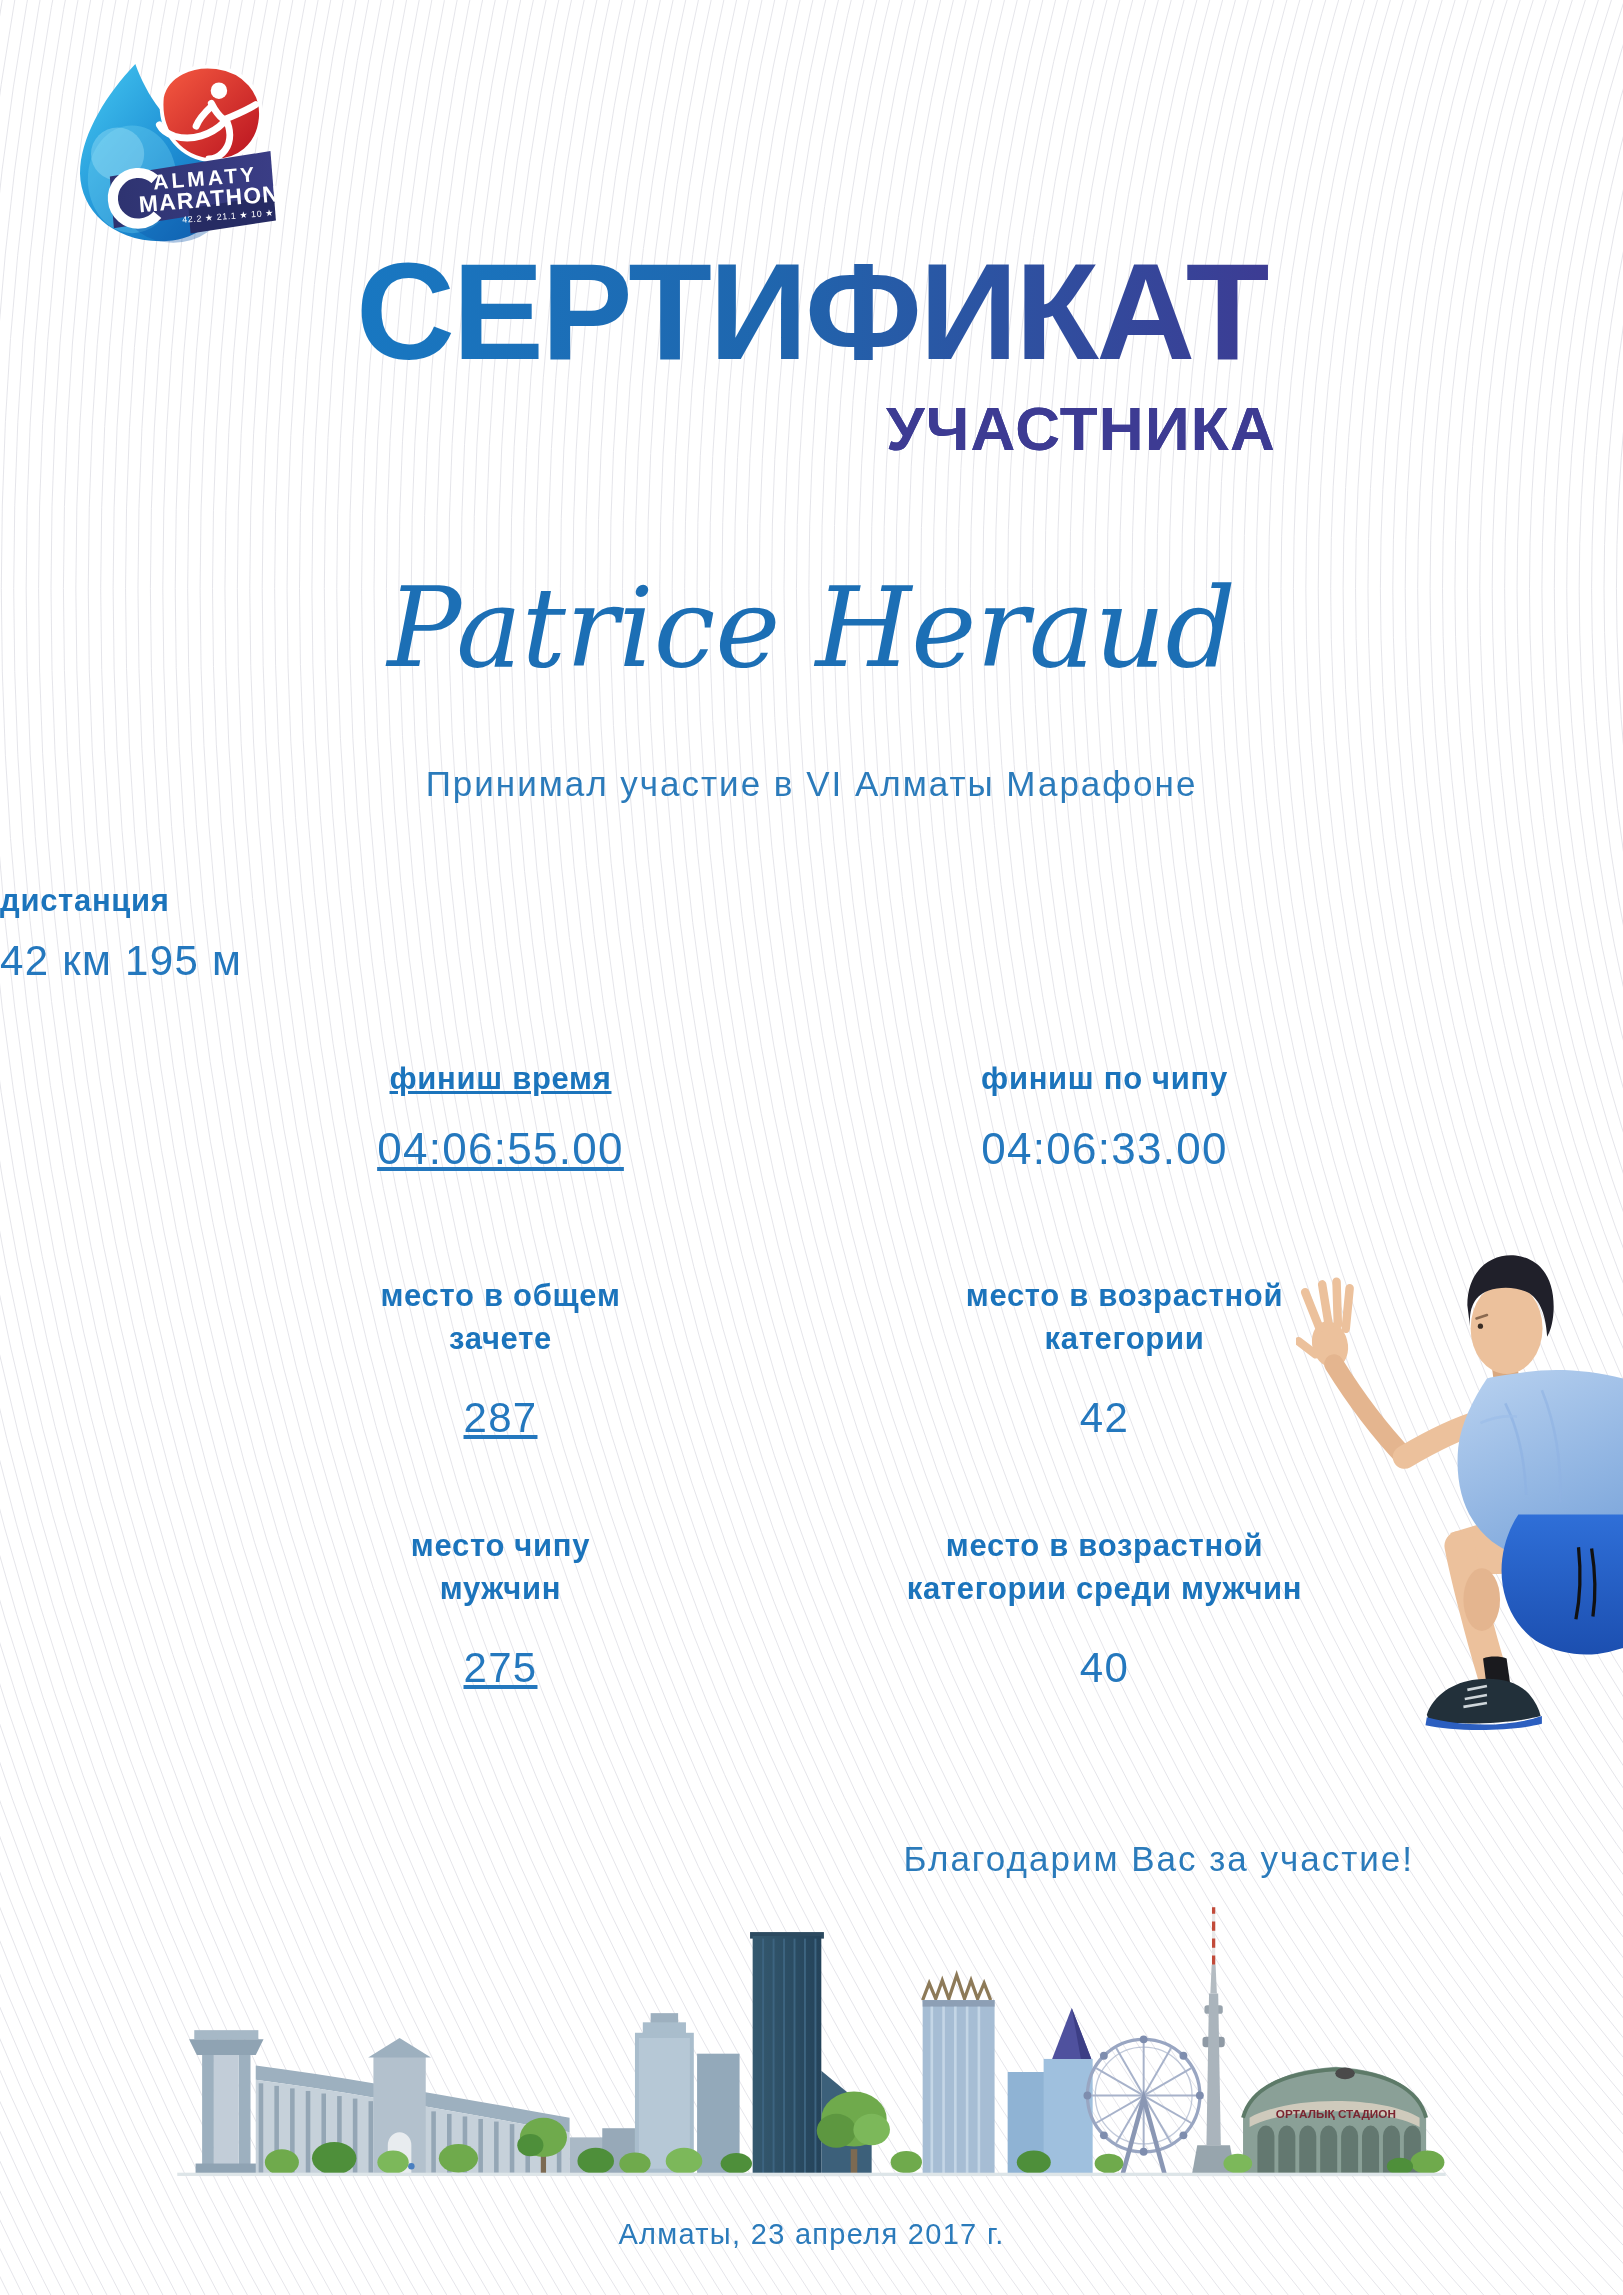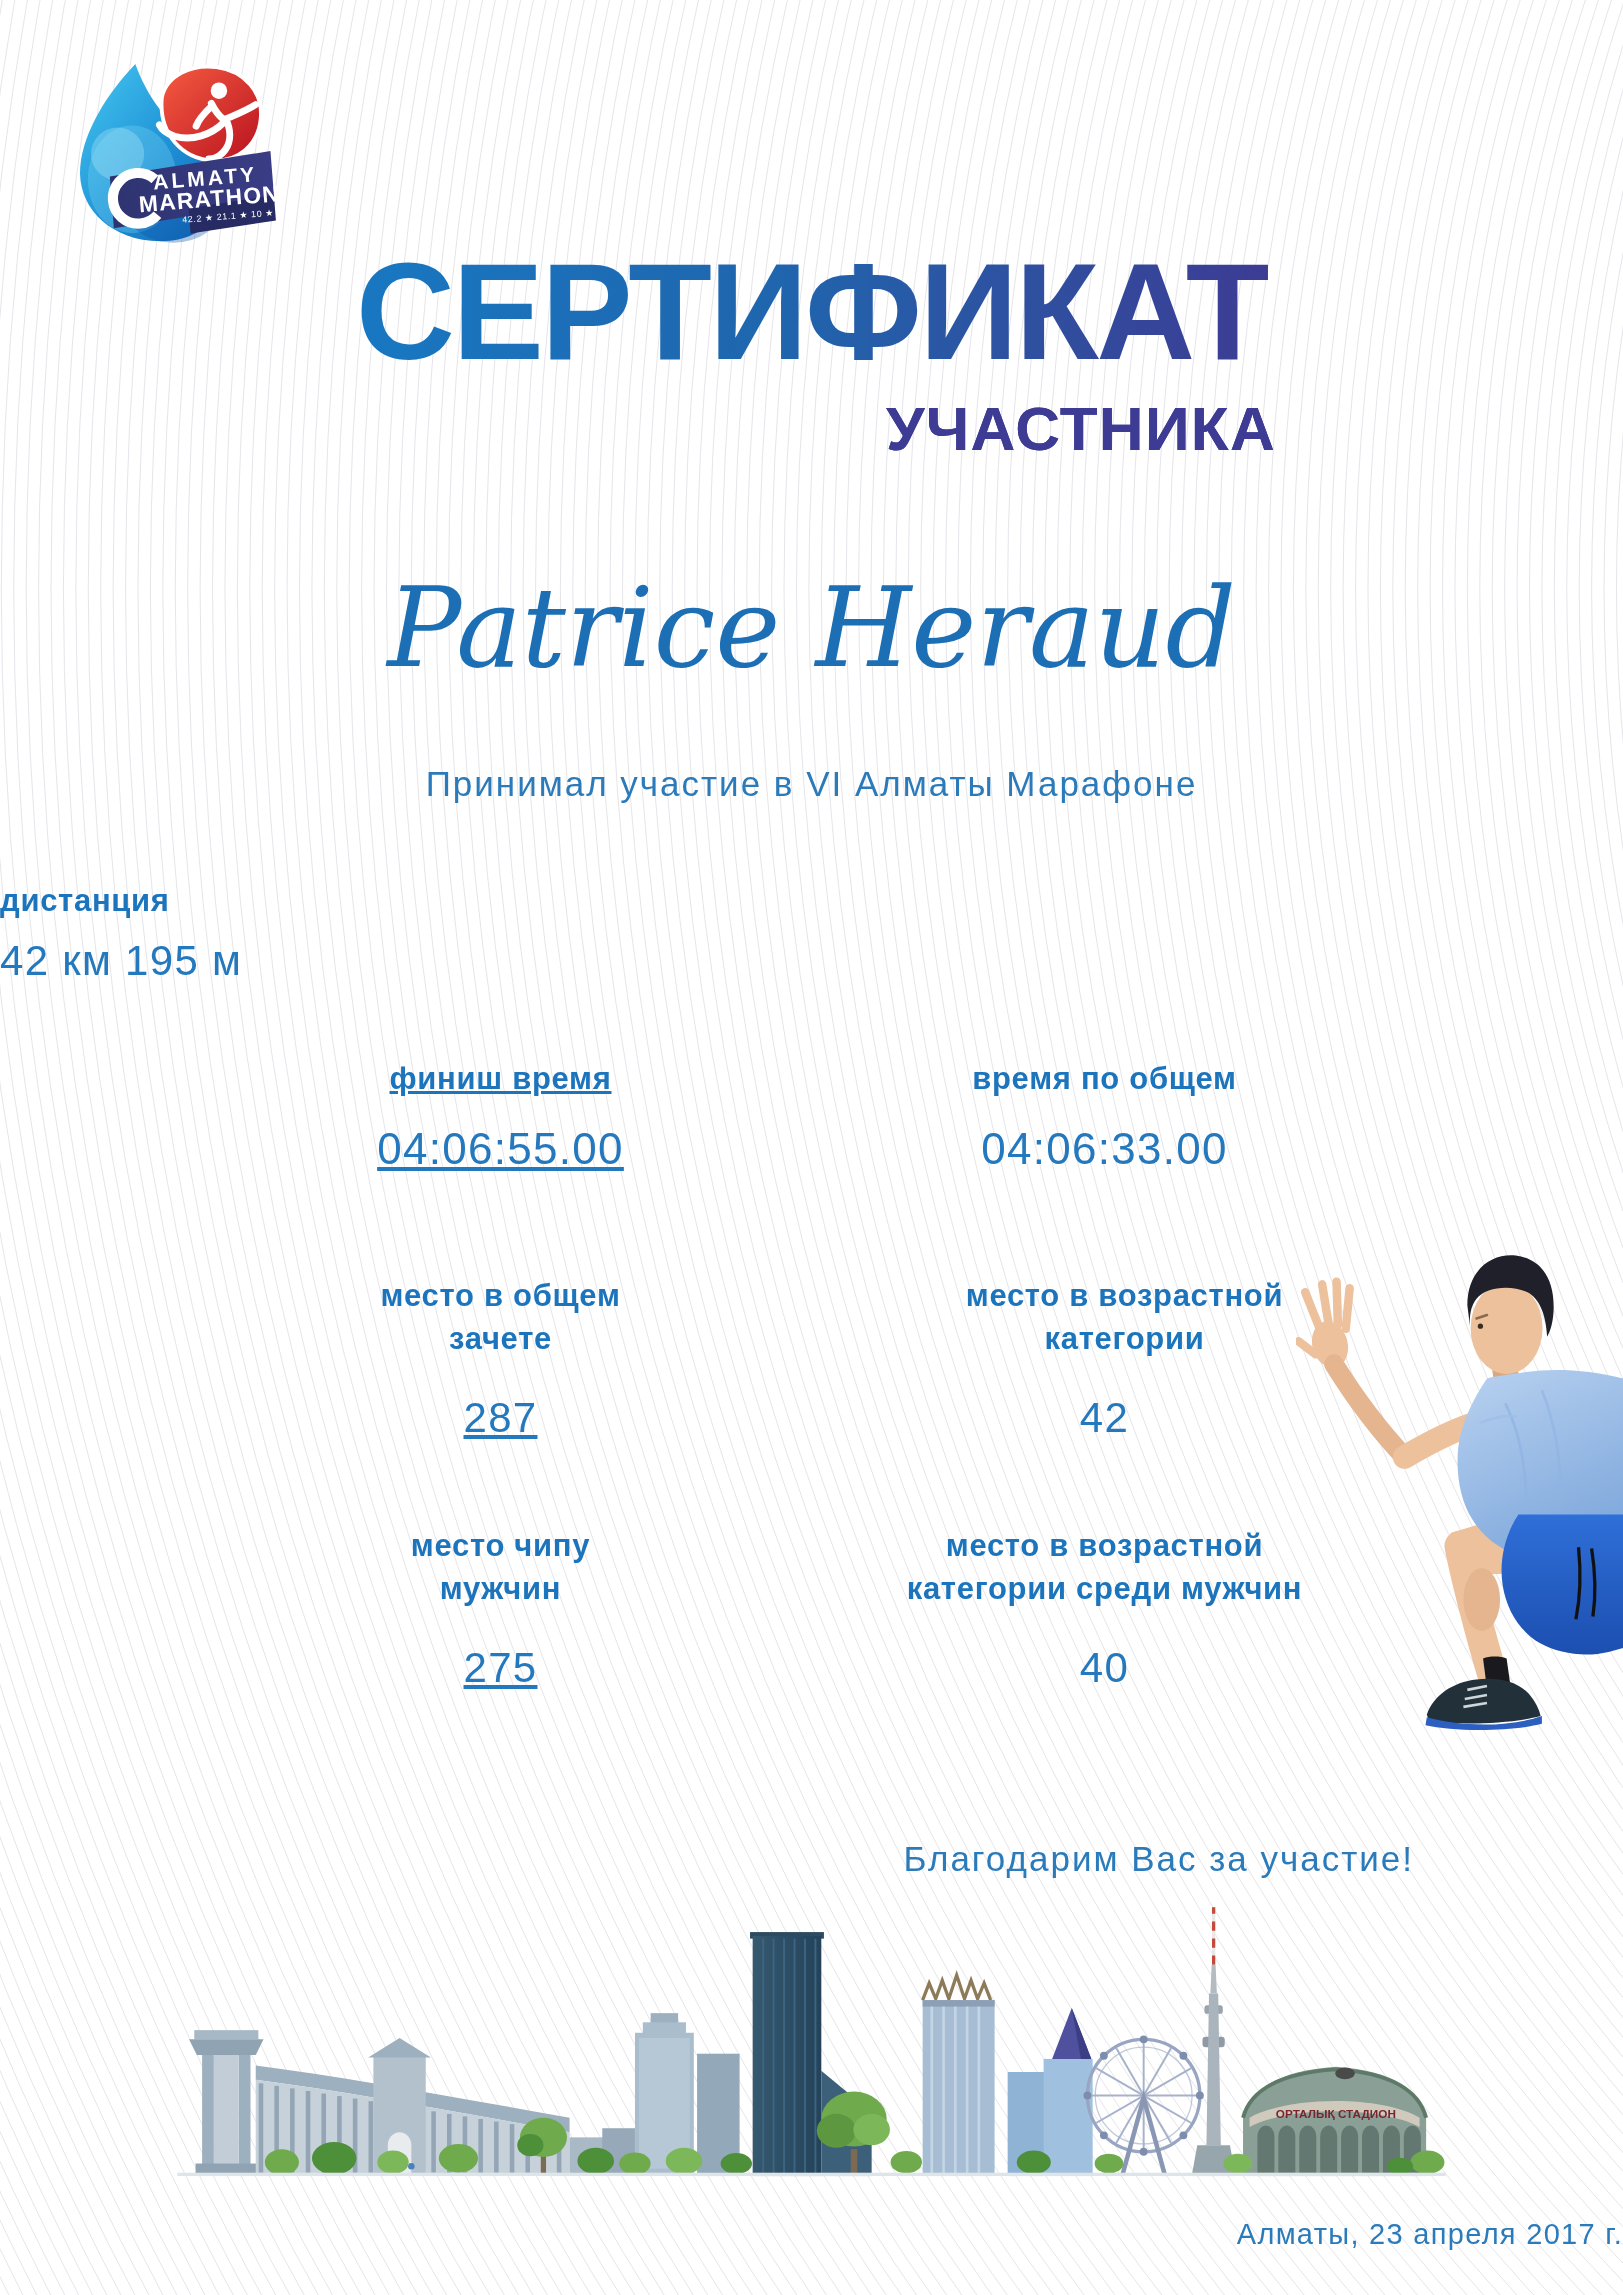--- a/index.html
+++ b/index.html
@@ -62,21 +62,21 @@
   .w-agegender span{max-width:405px;}
 
   .thanks{
     position:absolute;left:0;top:1839px;width:1414px;text-align:right;
     font-size:35px;letter-spacing:2px;color:var(--text-light-blue);font-weight:300;
   }
 
   
   .skyline{position:absolute;left:177px;top:1902px;width:1269px;height:340px;}
   .footer-date{
-    position:absolute;left:0;top:2218px;width:1623px;text-align:right;
+    position:absolute;left:0;top:2218px;width:1623px;text-align:center;
     font-size:29px;letter-spacing:1.3px;color:var(--text-light-blue);font-weight:300;z-index:5;
   }
 
   
   .runner{position:absolute;right:0;top:1207px;width:327px;height:589px;}
 </style>
 </head>
 <body>
 
 <div class="page">
@@ -301,21 +301,21 @@
     <div class="subtitle">УЧАСТНИКА</div>
   </div>
 
   <div class="p-name">Patrice Heraud</div>
   <div class="participation">Принимал участие в VI Алматы Марафоне</div>
 
   <div class="centered f-label" style="top:880px">дистанция</div>
   <div class="centered f-value" style="top:937px">42 км 195 м</div>
 
   <div class="col-left f-label" style="top:1058px">финиш время</div>
-  <div class="col-right f-label" style="top:1058px">время по общем</div>
+  <div class="col-right f-label" style="top:1058px">финиш по чипу</div>
   <div class="col-left f-value time" style="top:1124px">04:06:55.00</div>
   <div class="col-right f-value time" style="top:1124px">04:06:33.00</div>
 
   <div class="col-left f-label w-overall" style="top:1275px">
     <span>место в общем зачете</span></div>
   <div class="col-right f-label w-age" style="top:1275px">
     <span>место в возрастной категории</span></div>
   <div class="col-left f-value" style="top:1394px">287</div>
   <div class="col-right f-value" style="top:1394px">42</div>
 

